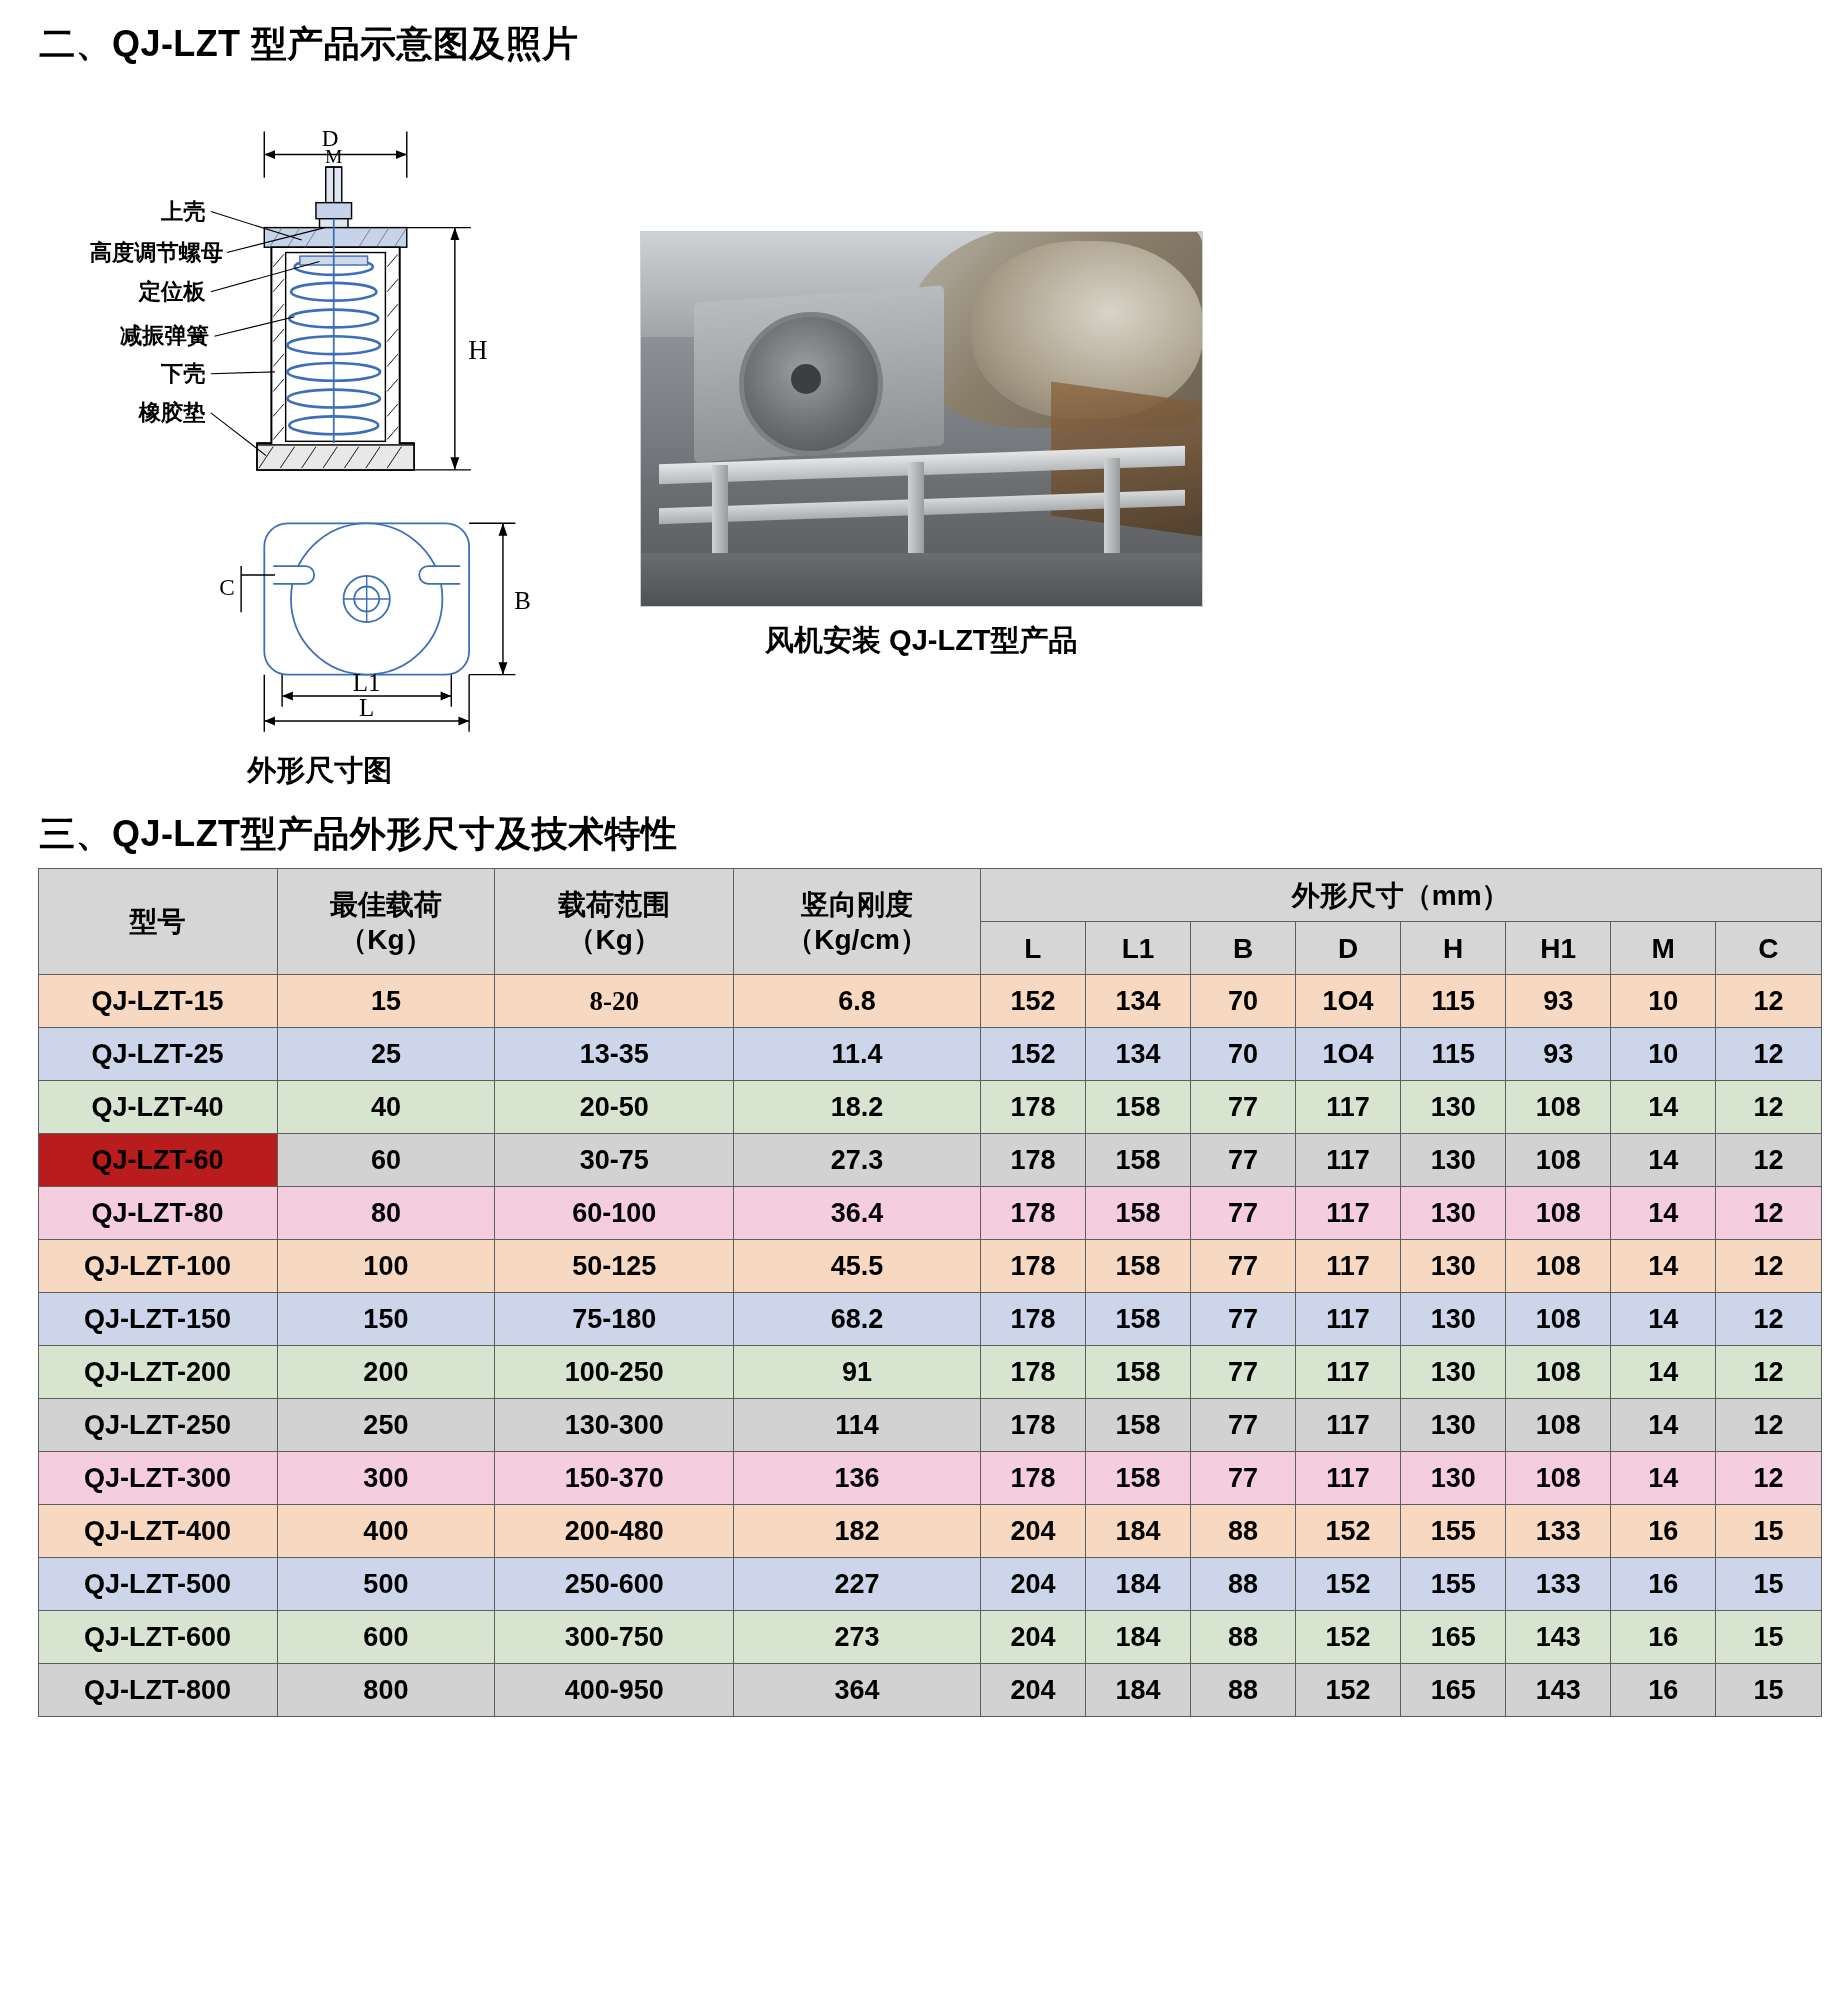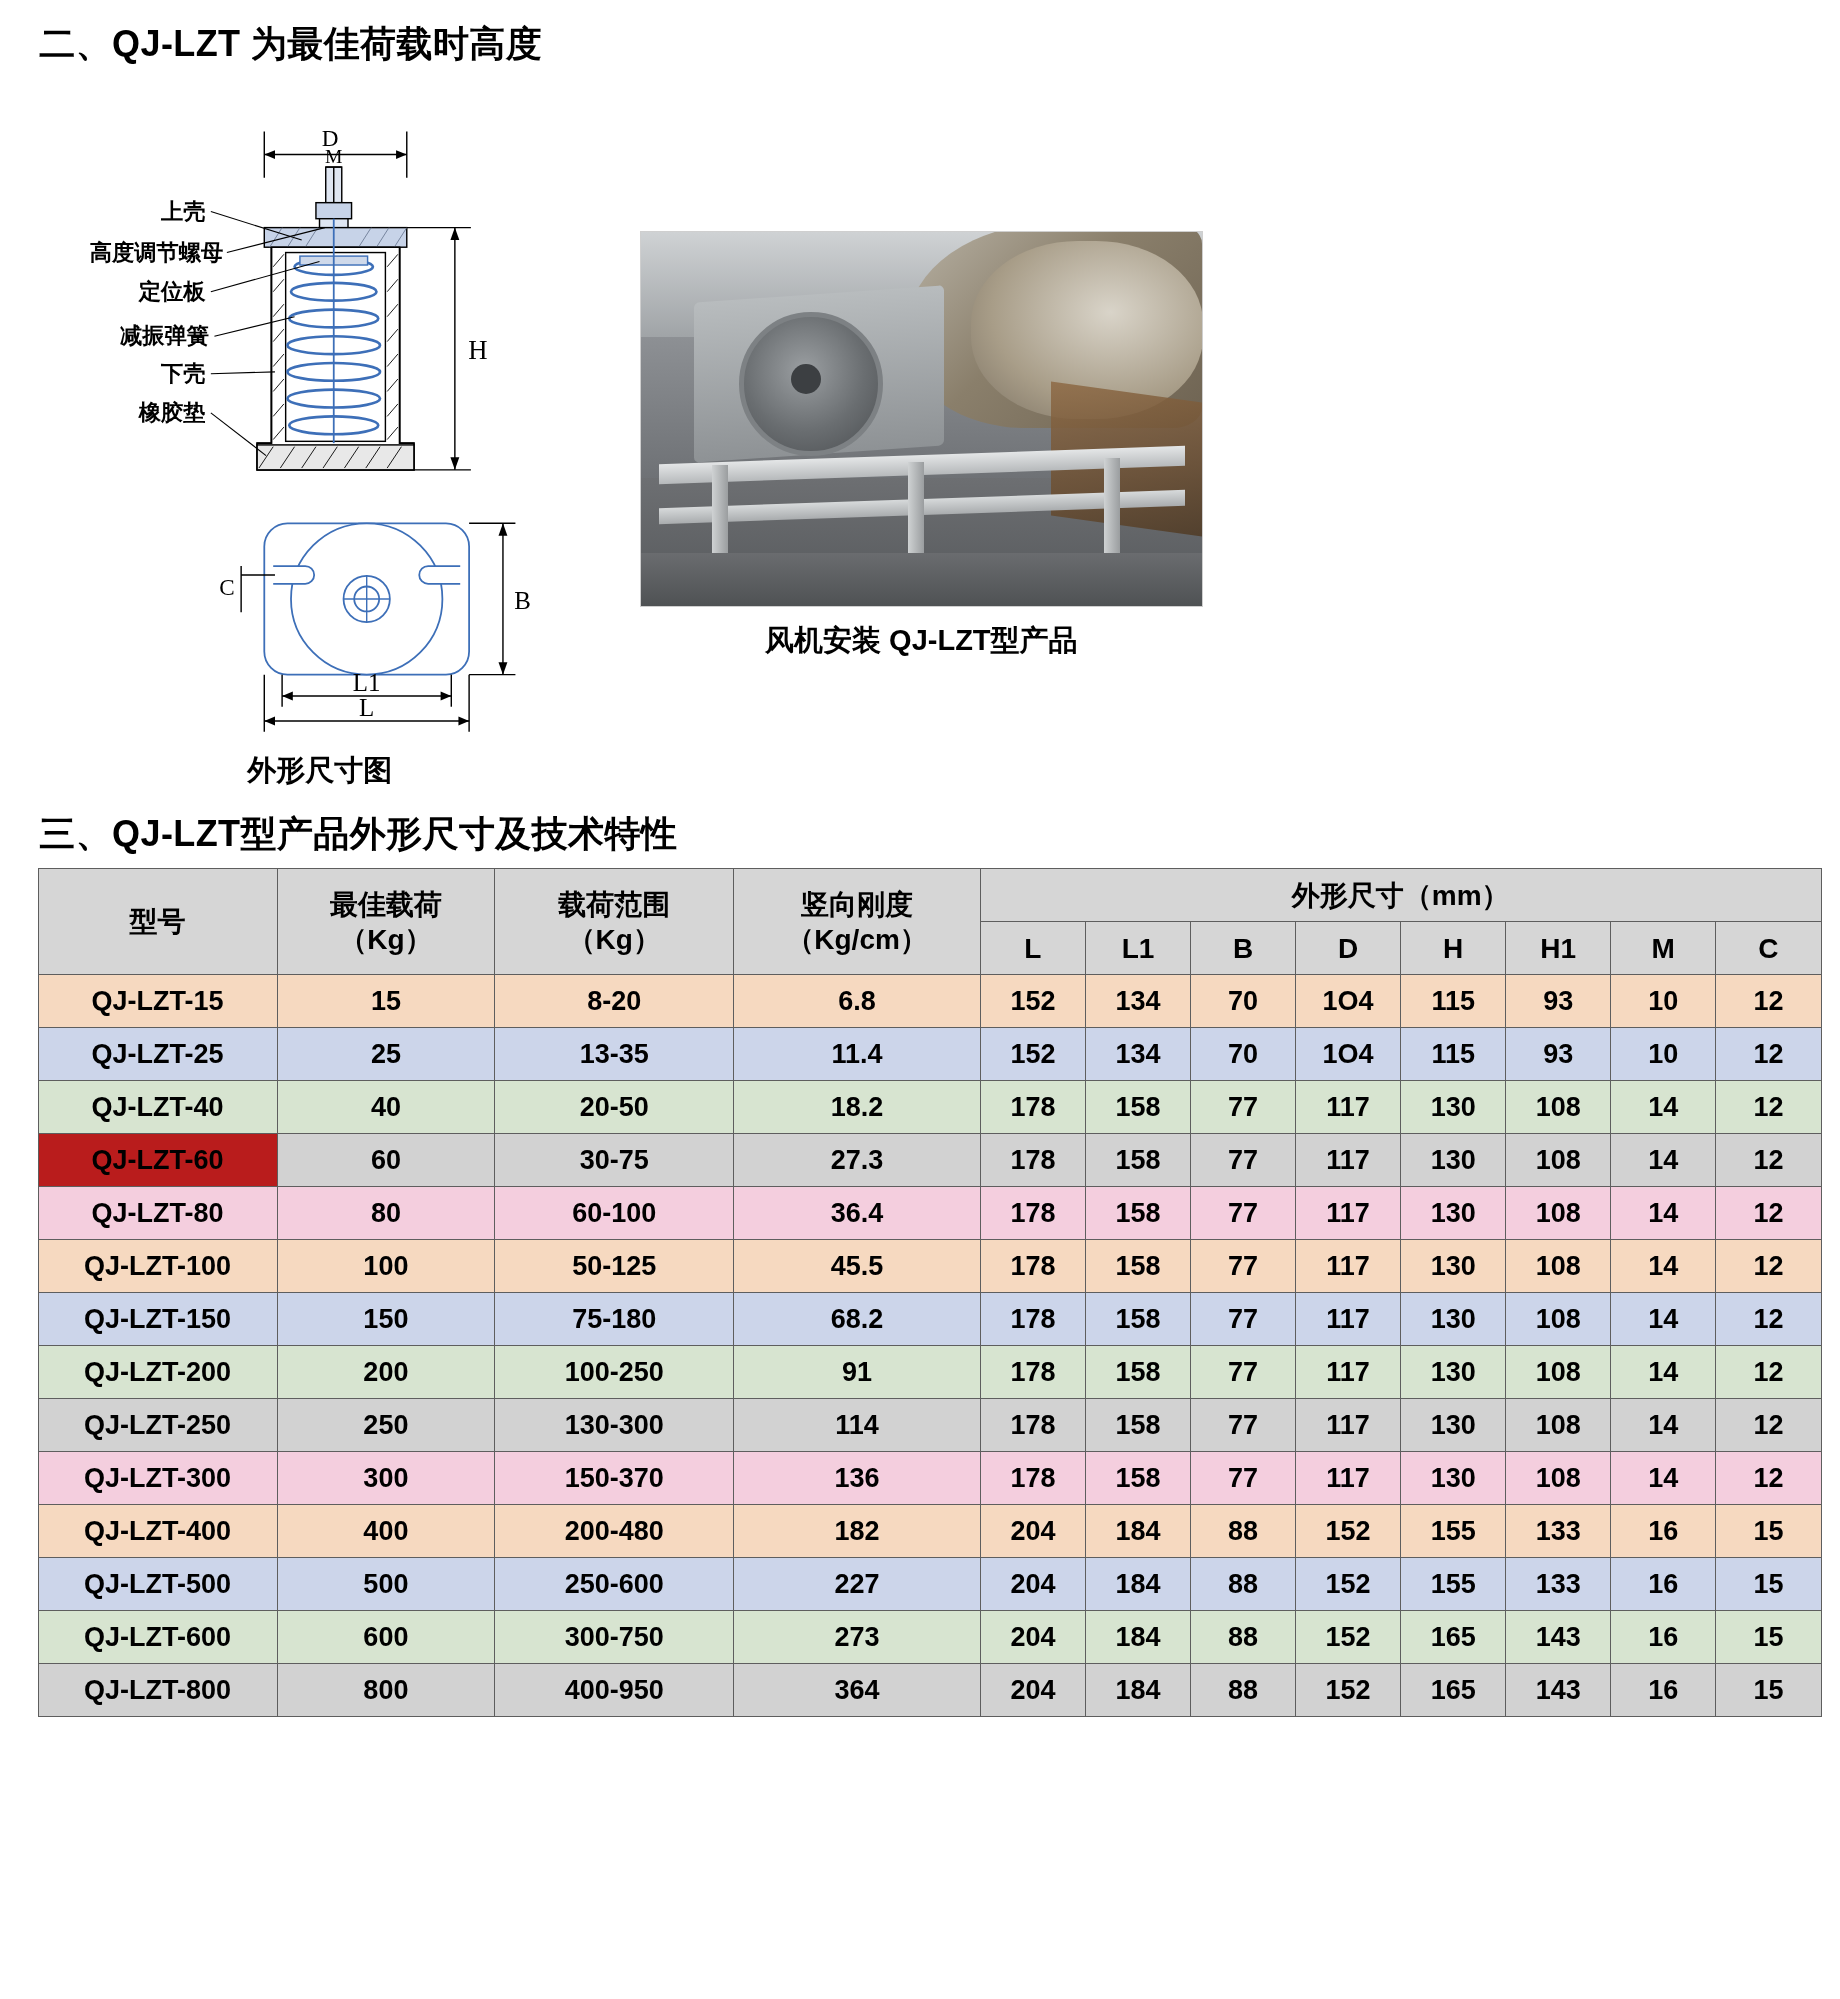--- a/index.html
+++ b/index.html
@@ -249,21 +249,21 @@
     font-size: 31px;
     font-weight: bold;
     margin: 14.3px 0 0 16px;
   }
 </style>
 </head>
 <body>
 
 <div class="page">
 
-  <div class="section-heading">二、QJ-LZT 为最佳荷载时高度</div>
+  <div class="section-heading">二、QJ-LZT 型产品示意图及照片</div>
 
   <div class="figure-row">
 
     <div class="fig-col diagram">
       <div class="drawing-wrap">
         <svg width="535" height="659" viewBox="0 0 600 740" xmlns="http://www.w3.org/2000/svg">
           <g stroke="#000" fill="none" stroke-width="1.6" font-family="Liberation Serif, serif">
 
             <line x1="238" y1="60" x2="238" y2="112"></line>
             <line x1="398" y1="60" x2="398" y2="112"></line>
@@ -468,21 +468,21 @@
         <th>H</th>
         <th>H1</th>
         <th>M</th>
         <th>C</th>
       </tr>
     </thead>
     <tbody id="spec-body">
         <tr>
           <td class="model" style="background: rgb(246, 217, 192);">QJ-LZT-15</td>
           <td style="background: rgb(246, 217, 192);">15</td>
-          <td style="background: rgb(246, 217, 192);">8-20</td>
+          <td style="background: rgb(246, 217, 192); font-family: Liberation Serif, serif;">8-20</td>
           <td style="background: rgb(246, 217, 192);">6.8</td>
           <td style="background: rgb(246, 217, 192);">152</td>
           <td style="background: rgb(246, 217, 192);">134</td>
           <td style="background: rgb(246, 217, 192);">70</td>
           <td style="background: rgb(246, 217, 192);">1O4</td>
           <td style="background: rgb(246, 217, 192);">115</td>
           <td style="background: rgb(246, 217, 192);">93</td>
           <td style="background: rgb(246, 217, 192);">10</td>
           <td style="background: rgb(246, 217, 192);">12</td>
         </tr>

